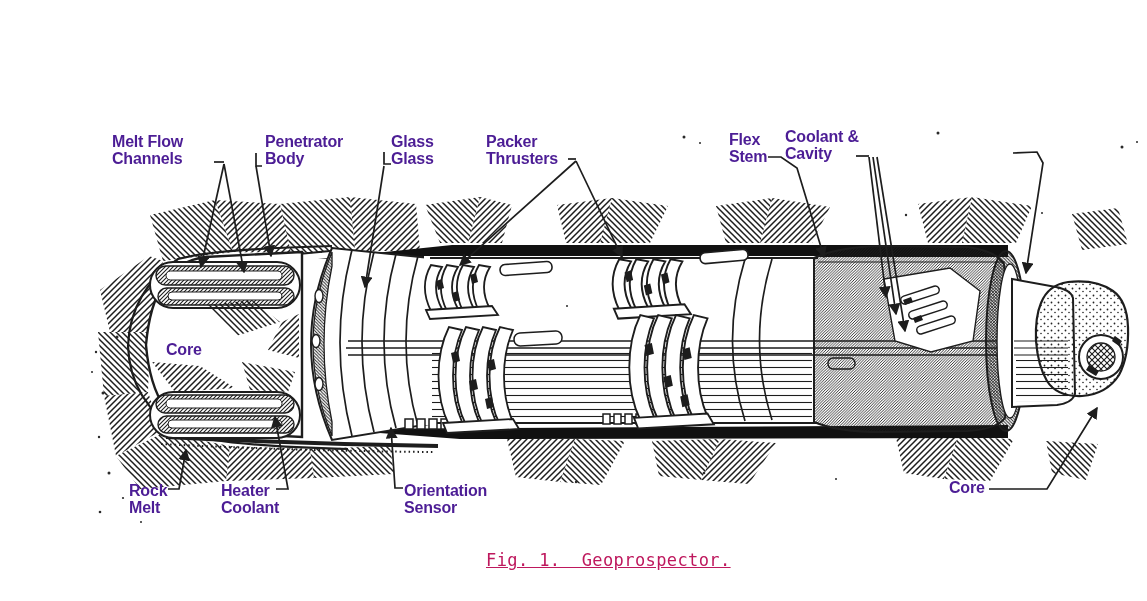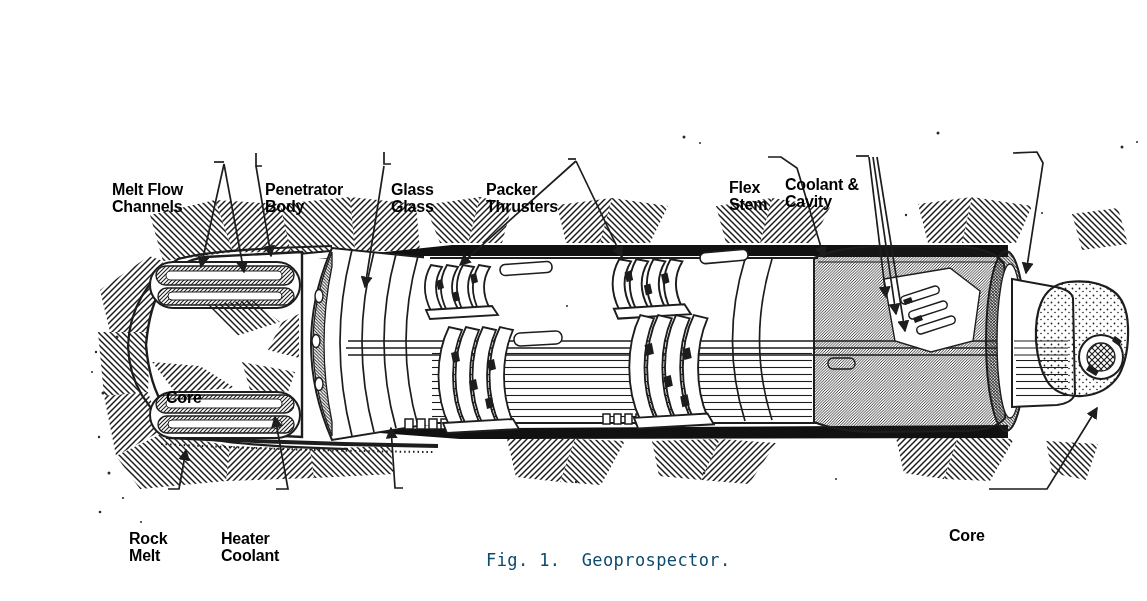--- a/index.html
+++ b/index.html
@@ -1,23 +1,23 @@
 <!DOCTYPE html>
 <html><head>
 <meta charset="utf-8">
 <style>
   html,body{margin:0;padding:0;background:#fff;}
   #fig{position:relative;width:1147px;height:601px;background:#fff;overflow:hidden;
        font-family:"Liberation Sans",sans-serif;}
   #art{position:absolute;left:0;top:0;}
   .lbl{position:absolute;font:bold 16px/17px "Liberation Sans",sans-serif;
-       color:#000000;letter-spacing:-0.2px;white-space:nowrap;margin-top:48px;}
+       color:#4c1d95;letter-spacing:-0.2px;white-space:nowrap;}
   .lbl span{display:block;}
   .cap{position:absolute;font:15px/20px "DejaVu Sans Mono","Liberation Mono",monospace;
-       font-size:17px;color:#0c4a6e;white-space:pre;letter-spacing:0.4px;}
+       font-size:17px;color:#be185d;white-space:pre;letter-spacing:0.4px;text-decoration:underline;}
   .inkline{stroke:#1d1d1d;fill:none;}
 </style>
 </head>
 <body>
 
 <div id="fig">
 
 <svg id="art" width="1147" height="601" viewBox="0 0 1147 601">
   <defs>
     <pattern id="hatchA" width="6" height="6" patternUnits="userSpaceOnUse">
@@ -296,20 +296,24 @@
     <span>Cavity</span>
   </div>
   <div class="lbl" style="left:129px;top:482px">
     <span>Rock</span>
     <span>Melt</span>
   </div>
   <div class="lbl" style="left:221px;top:482px">
     <span>Heater</span>
     <span>Coolant</span>
   </div>
+  <div class="lbl" style="left:404px;top:482px">
+    <span>Orientation</span>
+    <span>Sensor</span>
+  </div>
   <div class="lbl" style="left:166px;top:341px">
     <span>Core</span>
   </div>
   <div class="lbl" style="left:949px;top:479px">
     <span>Core</span>
   </div>
 
   <div class="cap" style="left:486px;top:550px">Fig. 1.  Geoprospector.</div>
 </div>
 

